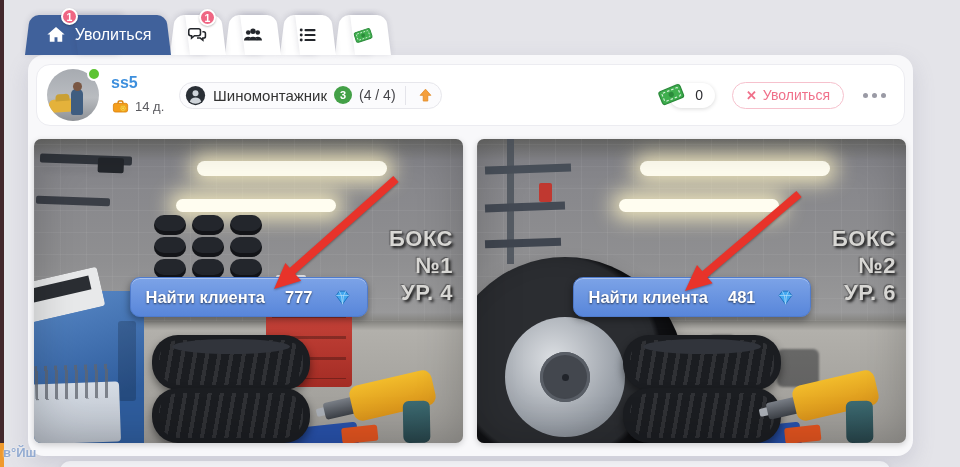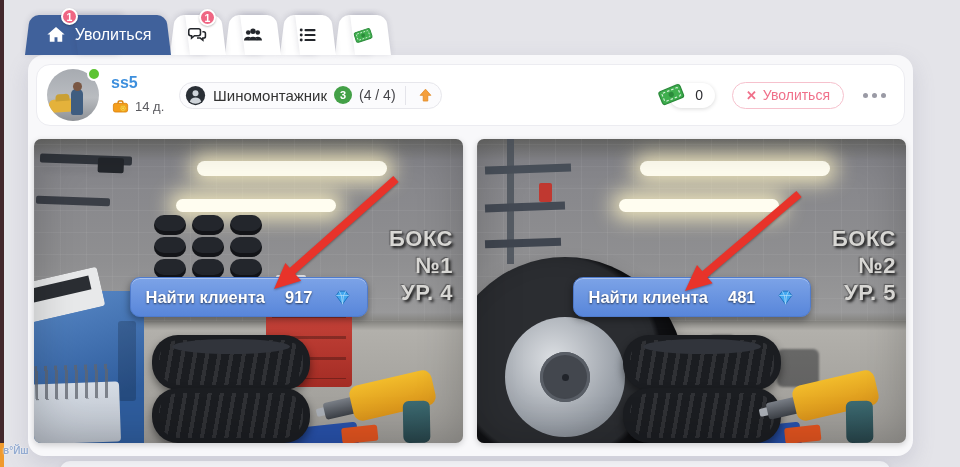--- a/index.html
+++ b/index.html
@@ -187,21 +187,21 @@
     display:flex; align-items:center; gap:20px; cursor:pointer;
     color:#fff; font-family:inherit; font-size:16.5px; font-weight:bold; white-space:nowrap;
     text-shadow:0 1px 2px rgba(0,0,0,.6);
   }
   .find-btn svg { width:19px; height:19px; }
   .pointer-arrow { position:absolute; inset:0; z-index:6; pointer-events:none;
     filter:drop-shadow(0 1px 1px rgba(0,0,0,.35)); }
 
   
   .next-card { position:absolute; left:60px; top:461px; width:830px; height:10px; background:#fcfcfd; border-radius:12px 12px 0 0; box-shadow:0 2px 6px rgba(110,110,140,.2); }
-  .link-preview { position:absolute; left:3px; top:445px; font-size:10px; font-weight:bold; color:#93abd1; z-index:7; text-shadow:0 0 2px #fff; }
+  .link-preview { position:absolute; left:3px; top:445px; font-size:13px; font-weight:bold; color:#93abd1; z-index:7; text-shadow:0 0 2px #fff; }
 </style>
 </head>
 <body>
 
 <div class="edge-strip"></div>
 <div class="edge-strip-orange"></div>
 
 <div class="tabbar">
   <div class="tab tab-company active">
     <svg class="tab-icon" viewBox="0 0 24 24">
@@ -354,21 +354,21 @@
           <div class="drill-handle"></div>
       </div>
     </div>
     <div class="box-label">
       <div>БОКС</div>
       <div>№1</div>
       <div>УР. 4</div>
     </div>
     <button class="find-btn">
       <span>Найти клиента</span>
-      <span>917</span>
+      <span>777</span>
       <svg viewBox="0 0 24 24">
         <path d="M4 9.5 8 4h8l4 5.5L12 20.5z" fill="#42a7f0" stroke="#1e72ba" stroke-width="1.2" stroke-linejoin="round"></path>
         <path d="M4 9.5h16M8 4l2.6 5.5L12 20.5l1.4-11L16 4" stroke="#bfe4fb" stroke-width=".9" fill="none" opacity=".85"></path>
       </svg>
     </button>
     <svg class="pointer-arrow" viewBox="0 0 429 304">
       <line x1="362" y1="40" x2="256" y2="134" stroke="#e8332a" stroke-width="8"></line>
       <polygon points="240,150 251.4,124 267.2,141.8" fill="#e8332a"></polygon>
     </svg>
   </div>
@@ -397,21 +397,21 @@
       <div class="drill">
         <div class="drill-tip"></div>
           <div class="drill-chuck"></div>
           <div class="drill-body"></div>
           <div class="drill-handle"></div>
       </div>
     </div>
     <div class="box-label">
       <div>БОКС</div>
       <div>№2</div>
-      <div>УР. 5</div>
+      <div>УР. 6</div>
     </div>
     <button class="find-btn">
       <span>Найти клиента</span>
       <span>481</span>
       <svg viewBox="0 0 24 24">
         <path d="M4 9.5 8 4h8l4 5.5L12 20.5z" fill="#42a7f0" stroke="#1e72ba" stroke-width="1.2" stroke-linejoin="round"></path>
         <path d="M4 9.5h16M8 4l2.6 5.5L12 20.5l1.4-11L16 4" stroke="#bfe4fb" stroke-width=".9" fill="none" opacity=".85"></path>
       </svg>
     </button>
     <svg class="pointer-arrow" viewBox="0 0 429 304">

